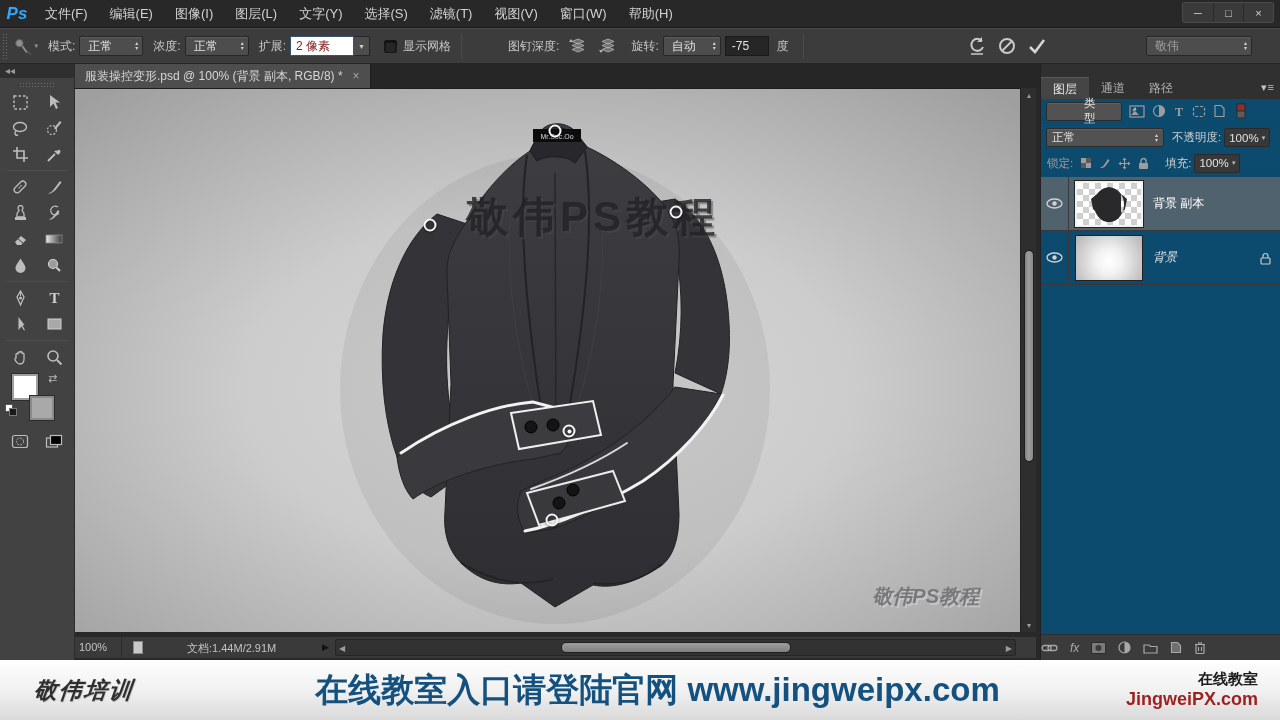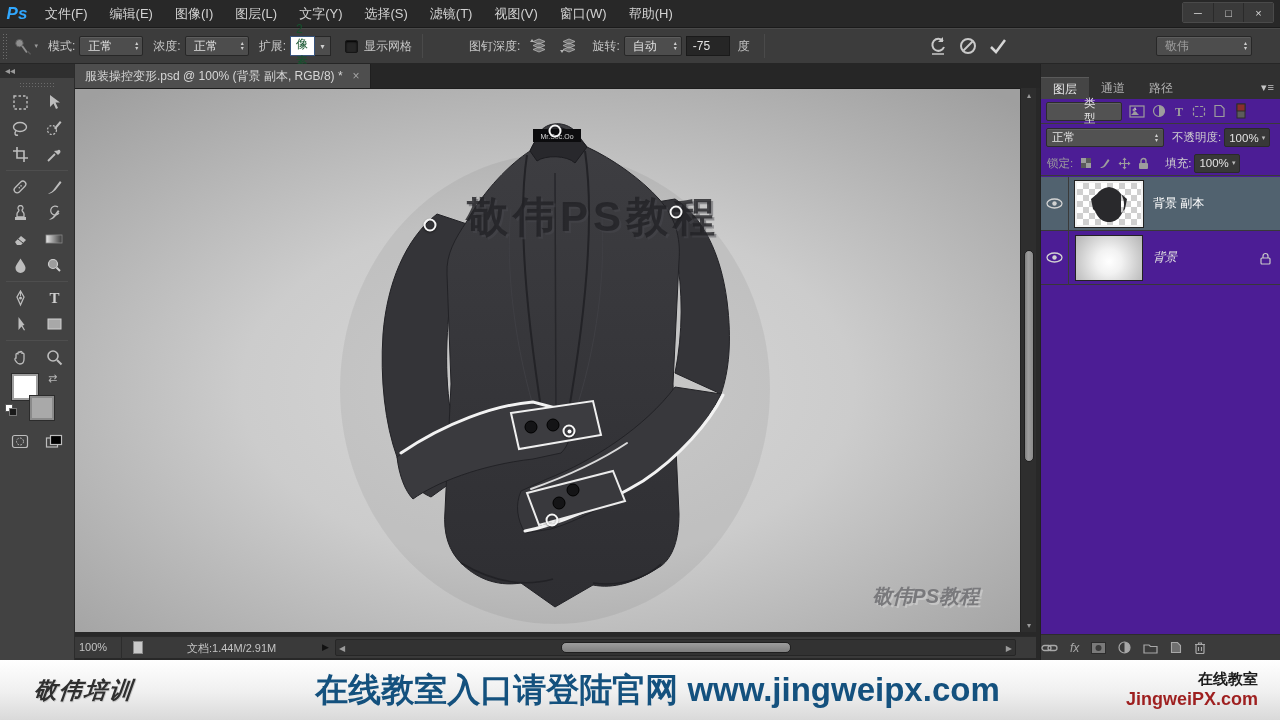--- a/index.html
+++ b/index.html
@@ -24,32 +24,32 @@
     background:#3c3c3c; border-top:1px solid #4a4a4a; border-bottom:1px solid #262626;
     display:flex; align-items:center; color:#c6c6c6; font-size:12px; }
   .grip-v { width:6px; height:26px; margin:0 4px 0 2px;
     background-image:radial-gradient(#6d6d6d 34%, transparent 36%); background-size:3px 3px; }
   .opt-label { margin:0 4px 0 10px; white-space:nowrap; }
   .dd { display:inline-flex; align-items:center; justify-content:space-between;
     background:#4d4d4d; border:1px solid #272727; border-radius:2px; height:20px;
     padding:0 4px 0 8px; color:#e0e0e0; box-shadow:inset 0 1px 0 #5d5d5d; }
   .spin { display:flex; flex-direction:column; align-items:center; font-size:6px;
     line-height:5px; color:#cfcfcf; margin-left:6px; }
-  .white-input { background:#ffffff; border:1px solid #37537c; height:20px; width:25px;
-    color:#14532d; font-size:12px; padding-left:5px; display:flex; align-items:center; }
+  .white-input { background:#ffffff; border:1px solid #37537c; height:20px; width:64px;
+    color:#7f1d1d; font-size:12px; padding-left:5px; display:flex; align-items:center; }
   .dd-btn { width:16px; height:20px; background:#4d4d4d; border:1px solid #272727; border-left:none;
     color:#cfcfcf; font-size:8px; display:flex; align-items:center; justify-content:center; }
   .checkbox { width:13px; height:13px; background:#262626; border:1px solid #161616;
     border-radius:2px; margin:0 6px 0 14px; box-shadow:inset 0 1px 2px #000; }
   .vsep { width:1px; height:24px; background:#2d2d2d; border-right:1px solid #4a4a4a; margin:0 10px; }
   .dark-input { background:#262626; border:1px solid #1a1a1a; height:20px; width:44px;
     color:#e2e2e2; font-size:12px; padding-left:6px; display:flex; align-items:center; margin-left:4px; }
   .tool-btn { width:26px; height:24px; display:flex; align-items:center; justify-content:center; }
   .opt-icon-btn { width:26px; height:24px; display:flex; align-items:center; justify-content:center; margin:0 2px; }
-  #workspace-dd { position:absolute; right:28px; top:7px; width:96px; color:#9c9c9c; }
+  #workspace-dd { position:absolute; right:28px; top:7px; width:106px; color:#9c9c9c; }
 
   
   #toolbox { position:absolute; left:0; top:64px; width:75px; height:596px;
     background:#424242; border-right:1px solid #2c2c2c; }
   #toolbox-header { height:14px; background:#2f2f2f; color:#9a9a9a; font-size:10px;
     padding-left:5px; line-height:13px; }
   #toolbox-grip { width:36px; height:5px; margin:4px auto 2px auto;
     background-image:radial-gradient(#6b6b6b 35%, transparent 37%); background-size:3px 3px; }
   .tool-row { display:flex; justify-content:space-evenly; height:26px; align-items:center; }
   .tool { width:28px; height:24px; display:flex; align-items:center; justify-content:center;
@@ -98,21 +98,21 @@
     border:1px solid #8a8a8a; }
   #doc-info { position:absolute; left:112px; top:4px; }
   #status-pop { position:absolute; left:247px; top:5px; color:#111; font-size:9px; }
   #hscroll { position:absolute; left:260px; top:2px; width:681px; height:17px; background:#323232;
     border:1px solid #262626; border-radius:2px; }
   #h-thumb { position:absolute; left:225px; top:2px; width:230px; height:11px; border-radius:5px;
     background:linear-gradient(180deg,#9d9d9d,#7f7f7f); border:1px solid #1f1f1f; }
   .h-arrow { position:absolute; top:4px; color:#9a9a9a; font-size:8px; }
 
   
-  #dock { position:absolute; left:1040px; top:64px; width:240px; height:596px; background:#4c1d95;
+  #dock { position:absolute; left:1040px; top:64px; width:240px; height:596px; background:#0c4a6e;
     border-left:1px solid #222; }
   #dock-topstrip { position:absolute; left:0; top:0; width:240px; height:13px; background:#303030; }
   #panel-tabs { position:absolute; left:0; top:13px; width:240px; height:22px; background:#303030;
     display:flex; }
   .panel-tab { padding:0 12px; line-height:22px; font-size:12px; color:#b2b2b2; }
   .panel-tab.active { background:#454545; color:#e6e6e6; border-top:1px solid #5a5a5a; }
   #panel-menu-icon { position:absolute; right:6px; top:4px; color:#c5c5c5; font-size:11px; letter-spacing:1px; }
   .prow { position:absolute; left:0; width:240px; display:flex; align-items:center;
     color:#cfcfcf; font-size:11.5px; }
   #filter-row { top:35px; height:25px; border-bottom:1px solid #3a3a3a; }

